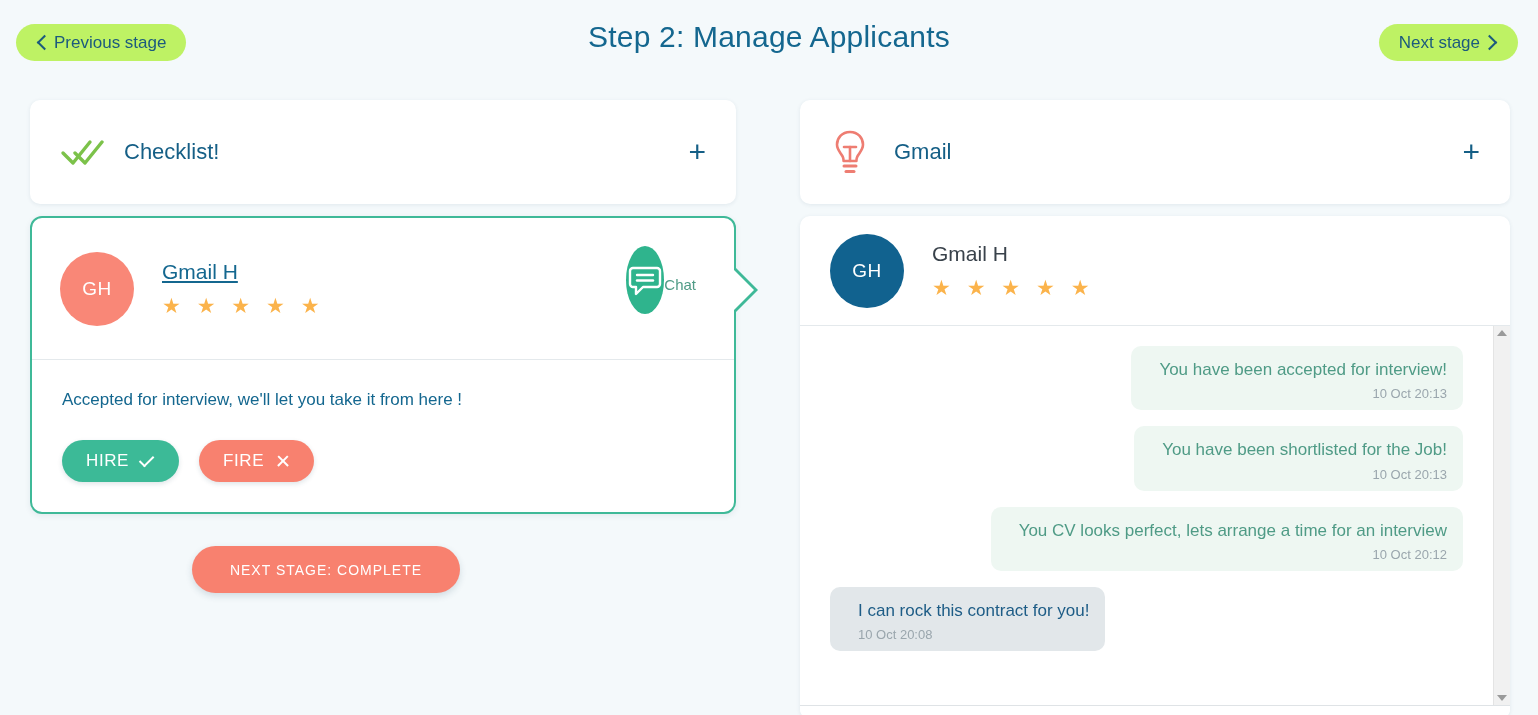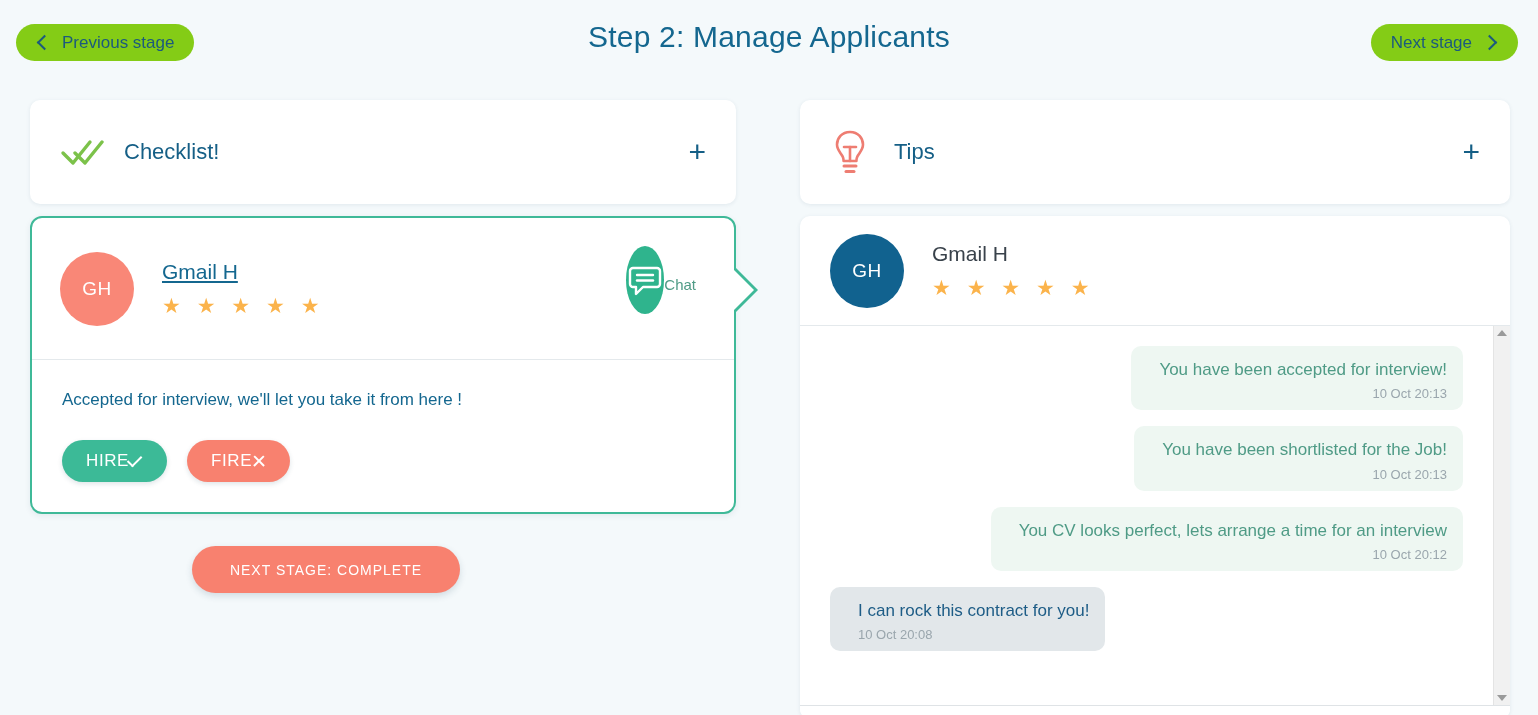--- a/index.html
+++ b/index.html
@@ -18,26 +18,26 @@
     position: relative;
     height: 84px;
     width: 100%;
   }
 
   .stage-btn {
     position: absolute;
     top: 24px;
     display: flex;
     align-items: center;
-    gap: 12px;
+    gap: 4px;
     height: 37px;
     padding: 0 20px;
     border: none;
     border-radius: 19px;
-    background: #84cc16;
+    background: #bef264;
     color: #1c5a7d;
     font-family: "Liberation Sans", sans-serif;
     font-size: 17px;
     cursor: pointer;
     white-space: nowrap;
   }
   .stage-btn.prev { left: 16px; }
   .stage-btn.next { right: 20px; }
 
   .chev {
@@ -173,21 +173,21 @@
     margin-top: 8px;
     font-size: 15px;
     color: #4f9b86;
   }
 
   .card-body { padding: 30px 28px 30px 30px; }
   .status-text { font-size: 17px; color: #14678f; }
 
   .actions { display: flex; gap: 20px; margin-top: 30px; }
   .pill {
-    display: flex; align-items: center; 
+    display: flex; align-items: center; gap: 12px;
     height: 42px;
     padding: 16px 24px;
     border: none;
     border-radius: 21px;
     color: #ffffff;
     font-family: "Liberation Sans", sans-serif;
     font-size: 17px;
     letter-spacing: .6px;
     cursor: pointer;
     box-shadow: 0 2px 5px rgba(30,70,95,.14);
@@ -402,21 +402,21 @@
     <div class="accordion">
       <span class="ico">
         <svg width="40" height="46" viewBox="0 0 40 46" fill="none">
           <path d="M20 3 C11.7 3 7 9.4 7 15.6 C7 21 11 24.2 12.6 27.4 C13.4 29 13.6 30.4 13.6 32 H26.4 C26.4 30.4 26.6 29 27.4 27.4 C29 24.2 33 21 33 15.6 C33 9.4 28.3 3 20 3 Z" stroke="#ee7d72" stroke-width="2.6" stroke-linejoin="round"></path>
           <path d="M20 32 V18" stroke="#ee7d72" stroke-width="2.6" stroke-linecap="round"></path>
           <path d="M14 18 H26" stroke="#ee7d72" stroke-width="2.6" stroke-linecap="round"></path>
           <path d="M14 37 H26" stroke="#ee7d72" stroke-width="3" stroke-linecap="round"></path>
           <path d="M16 42.5 H24" stroke="#ee7d72" stroke-width="3" stroke-linecap="round"></path>
         </svg>
       </span>
-      <span class="ttl">Tips</span>
+      <span class="ttl">Gmail</span>
       <span class="plus">+</span>
     </div>
 
     <div class="chat-panel">
       <div class="chat-head">
         <div class="avatar blue">GH</div>
         <div class="who">
           <div class="who-name">Gmail H</div>
           <div class="stars">★ ★ ★ ★ ★</div>
         </div>

